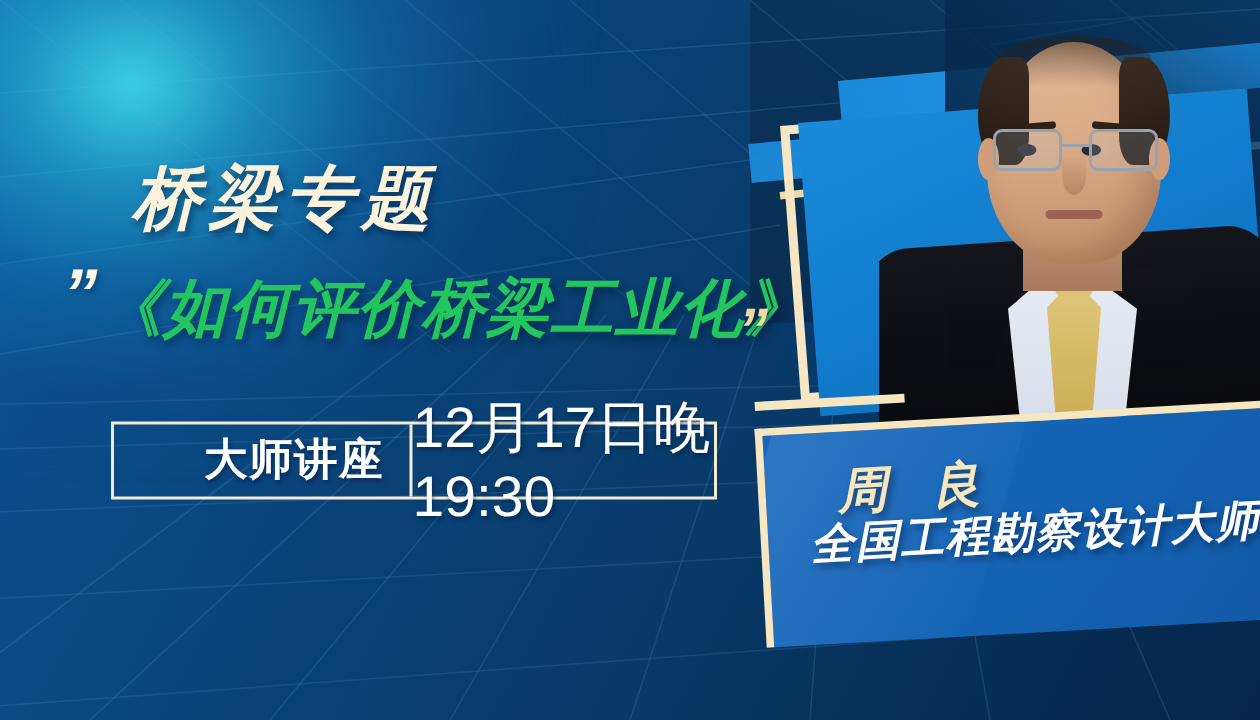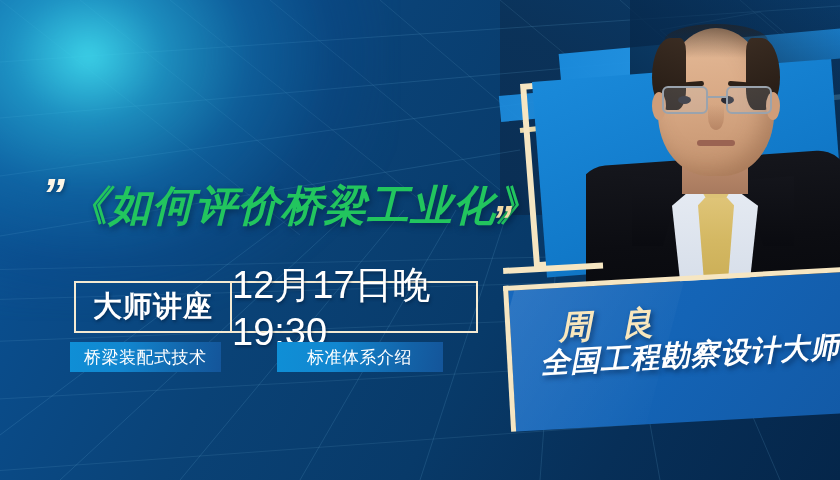--- a/index.html
+++ b/index.html
@@ -105,20 +105,21 @@
     border:2px solid #f4ead2;
     display:flex;align-items:stretch;
   }
   .info-label{
     display:flex;align-items:center;justify-content:center;
     width:156px;
     font-size:29px;font-weight:bold;color:#ffffff;
     letter-spacing:1px;
     border-right:2px solid #f4ead2;
     text-shadow:1px 2px 3px rgba(0,25,55,.5);
+    margin-left:43px;
   }
   .info-date{
     flex:1;
     display:flex;align-items:center;justify-content:center;
     font-size:38px;color:#ffffff;letter-spacing:0px;
     text-shadow:1px 2px 3px rgba(0,25,55,.5);
   }
 
   
   .tags{position:absolute;left:70px;top:342px;display:flex;gap:56px;}
@@ -363,33 +364,30 @@
     <div class="p-eyeR"></div>
     <div class="p-glasses">
       <div class="p-lensL"></div>
       <div class="p-bridge"></div>
       <div class="p-lensR"></div>
     </div>
     <div class="p-nose"></div>
     <div class="p-mouth"></div>
   </div>
 
+  <div class="title-main">桥梁专题</div>
   <div class="quote-open">”</div>
   <div class="title-sub">《如何评价桥梁工业化》</div>
   <div class="quote-close">”</div>
 
   <div class="info-box">
     <div class="info-label">大师讲座</div>
     <div class="info-date">12月17日晚19:30</div>
   </div>
 
-  <div class="tags">
-    <div class="tag">桥梁装配式技术</div>
-    <div class="tag">标准体系介绍</div>
-  </div>
 
   <div class="panel-gold-strip"></div>
   <div class="name-panel">
     <div class="sheen"></div>
     <div class="speaker-name">周 良</div>
     <div class="speaker-title">全国工程勘察设计大师</div>
   </div>
 
 </div>
 

